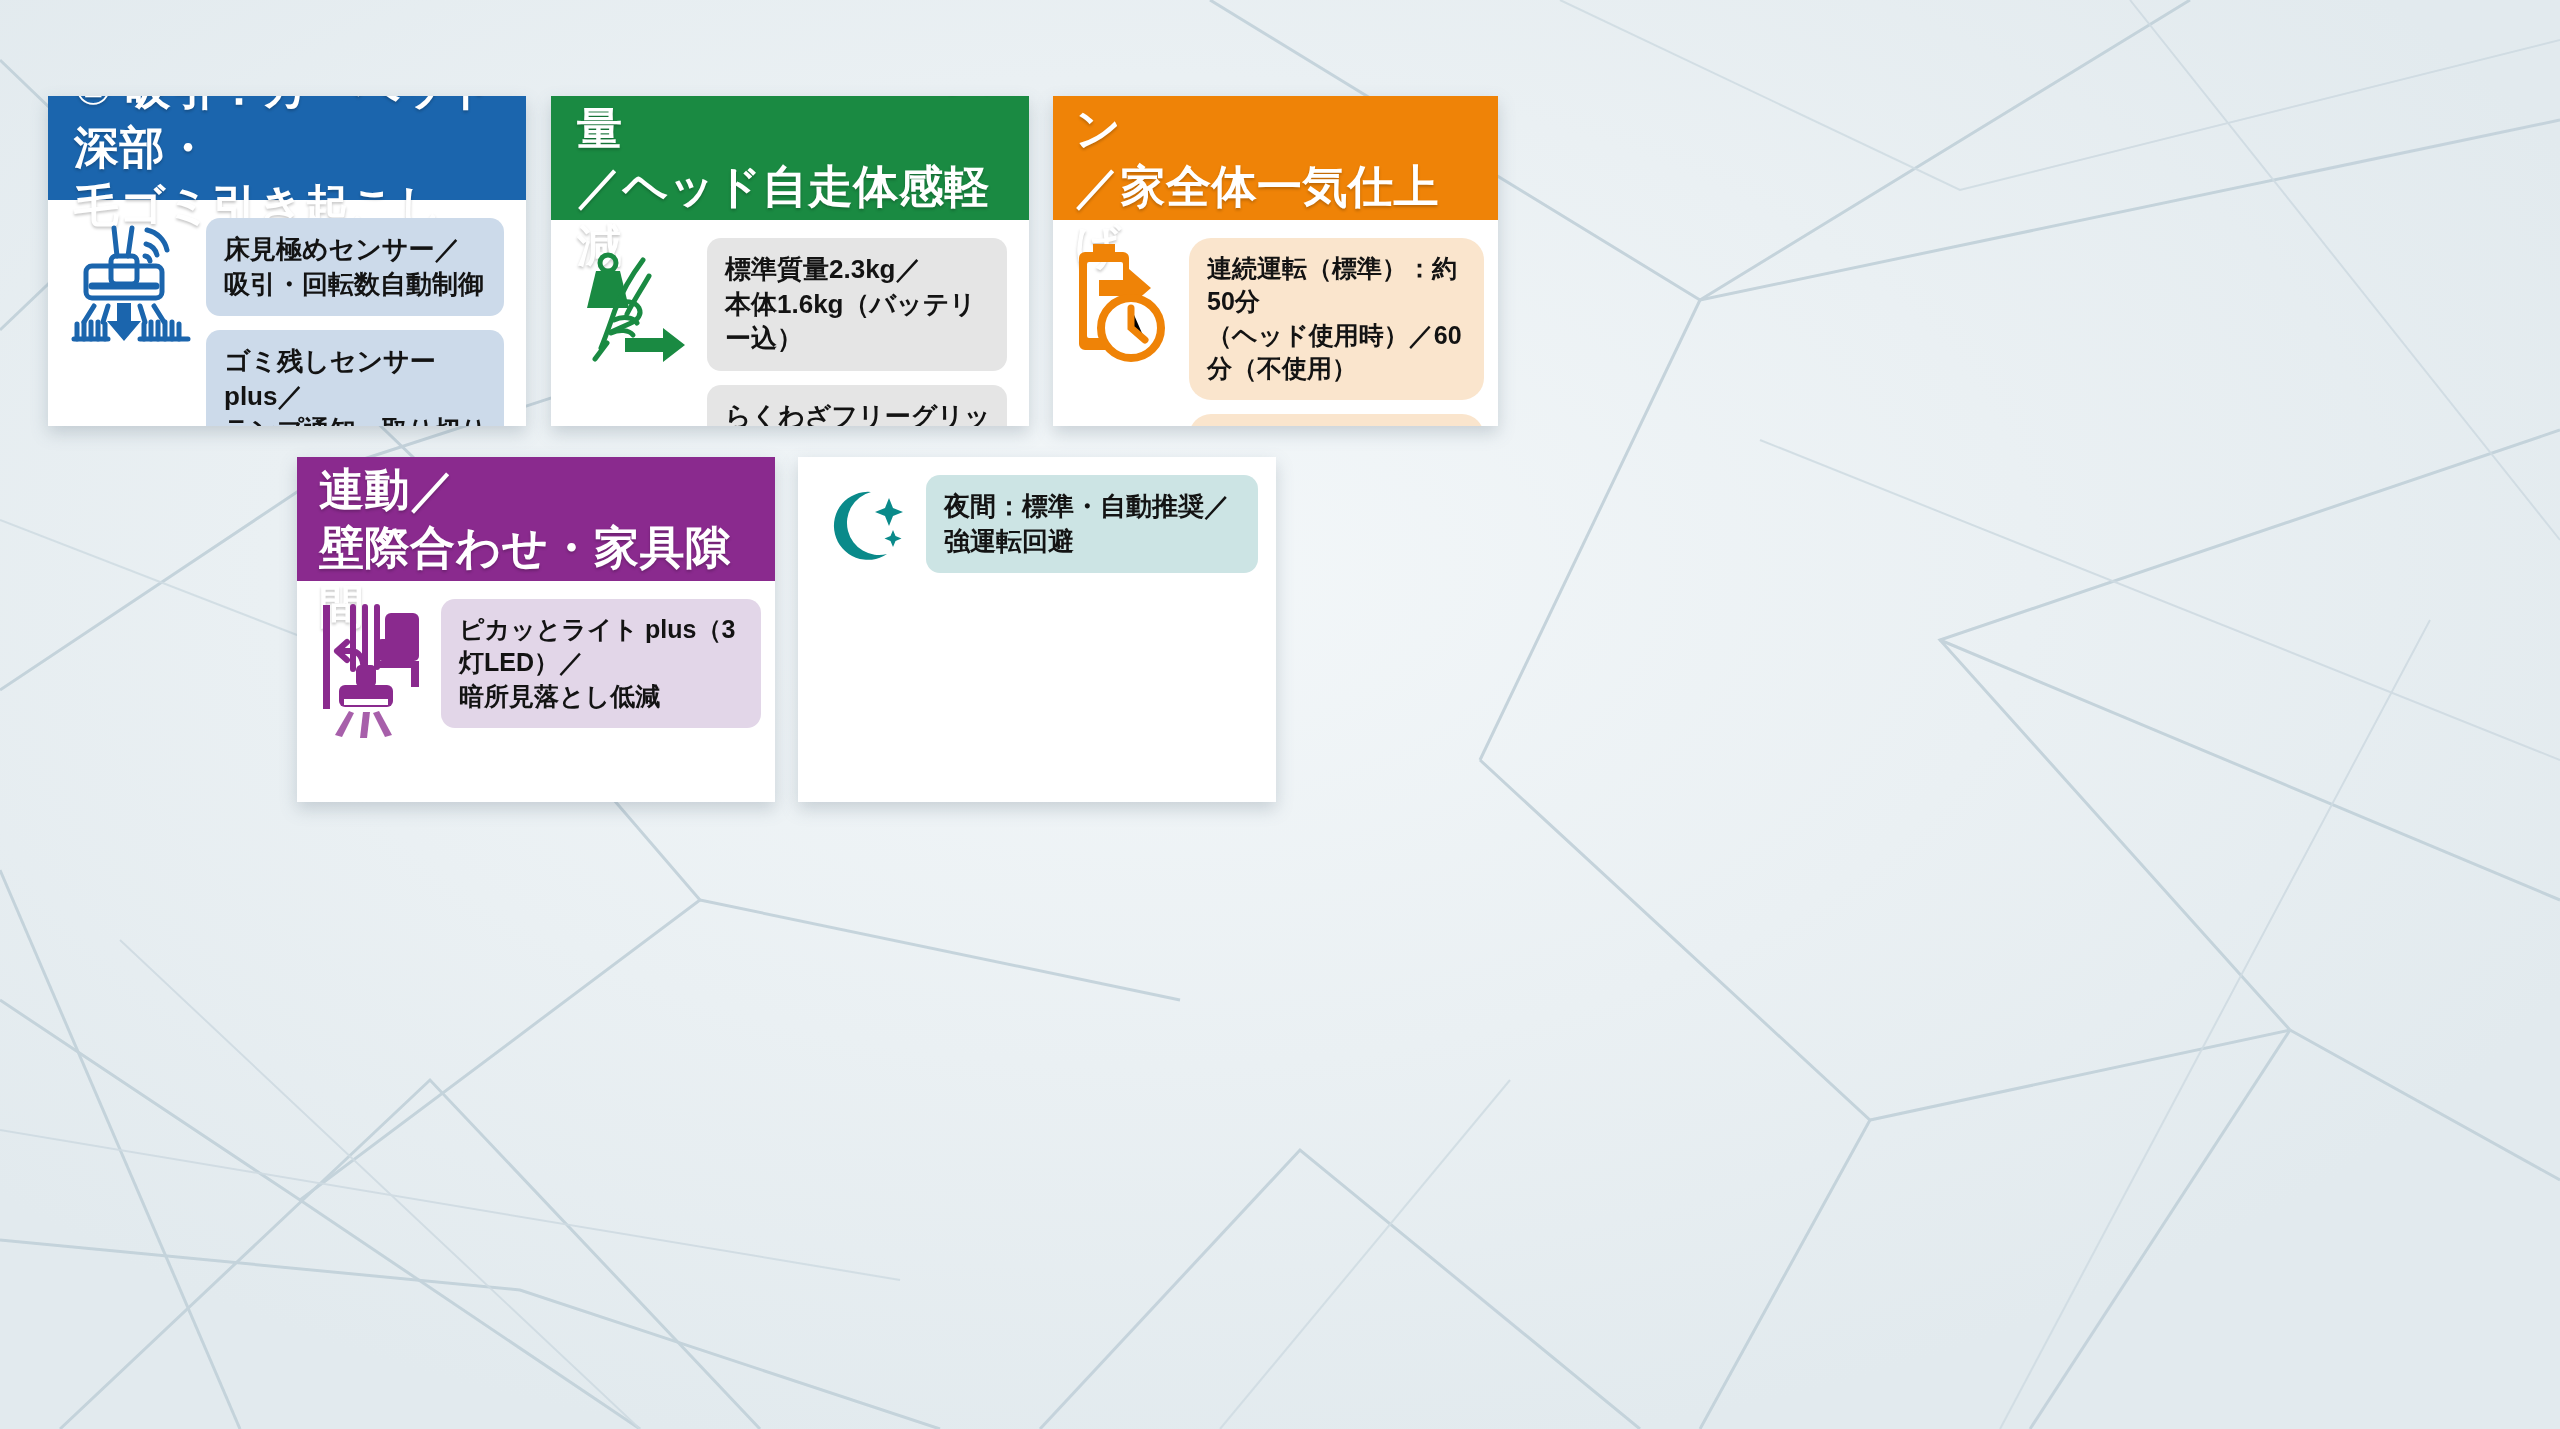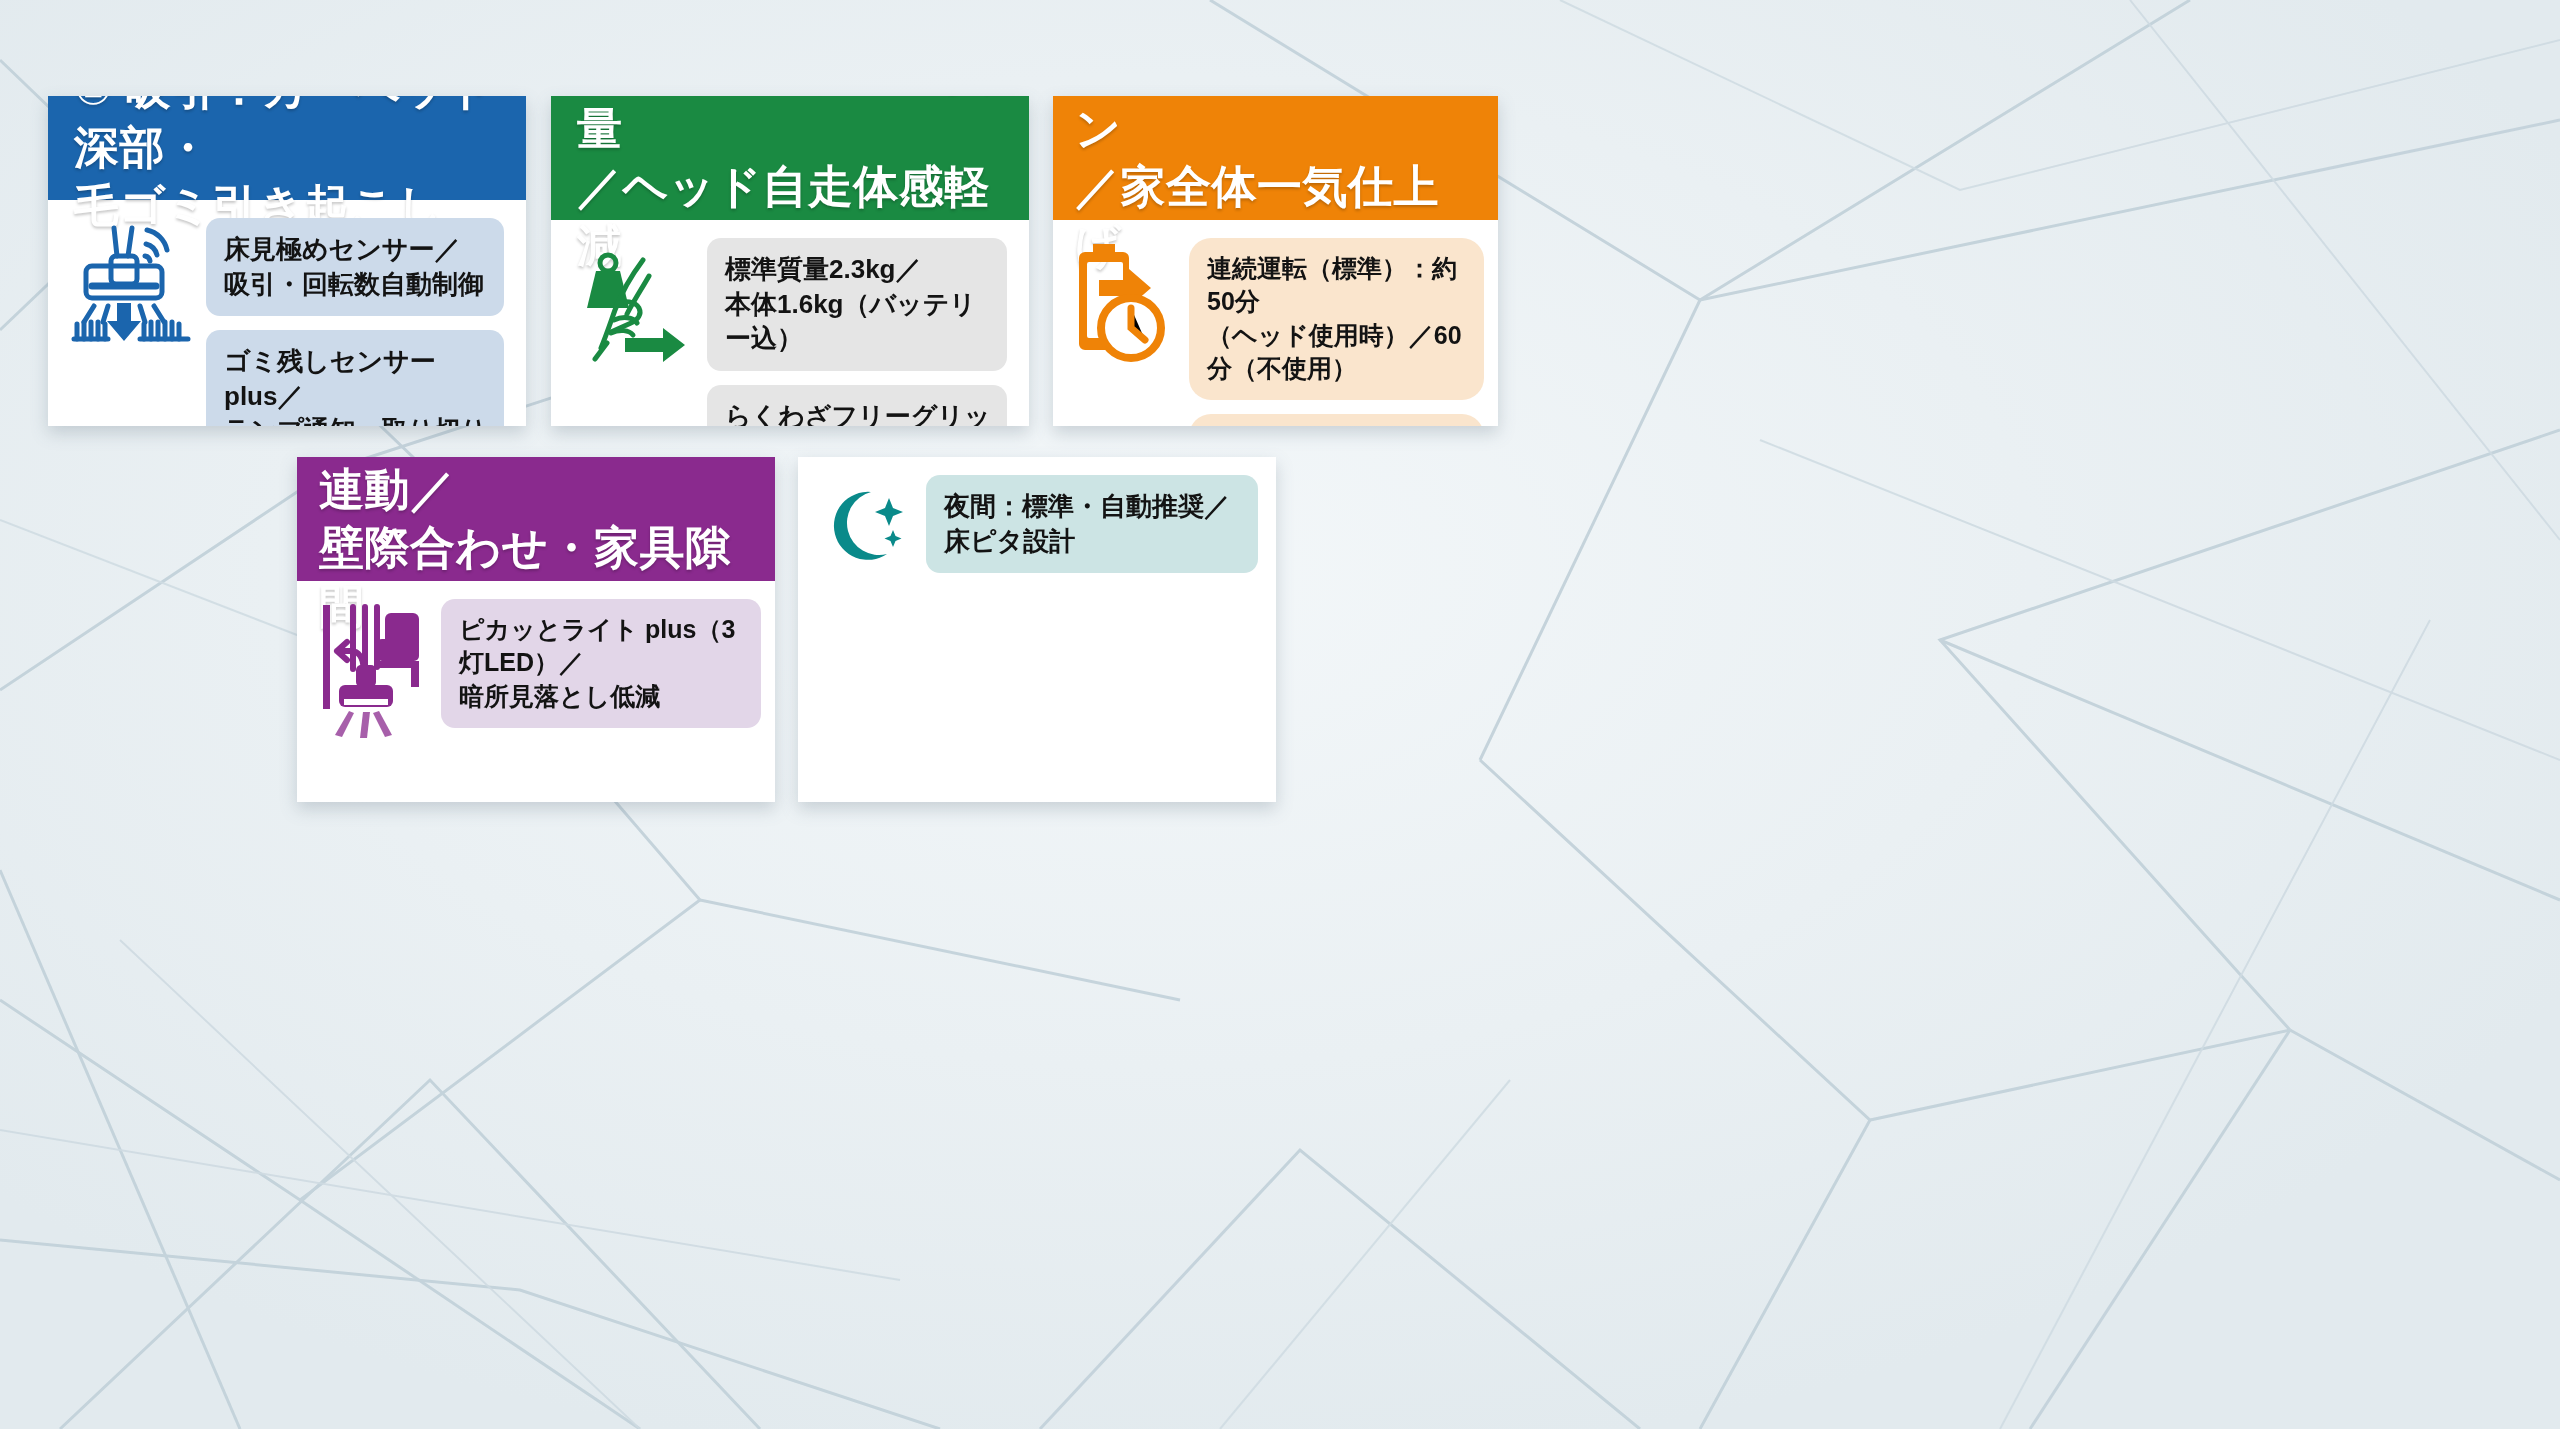--- a/index.html
+++ b/index.html
@@ -283,19 +283,19 @@
       <div class="rows-col">
         <div class="row">
           <div class="row-icon" style="width:96px;">
             <svg width="78" height="72" viewBox="0 0 78 72">
               <path d="M44 4 a34 34 0 1 0 16 62 a28 28 0 1 1 -16 -62 z" fill="#0a8a8a"></path>
               <path d="M62 10 l4 10 l10 4 l-10 4 l-4 10 l-4 -10 l-10 -4 l10 -4 z" fill="#0a8a8a"></path>
               <path d="M66 42 l2.5 6 l6 2.5 l-6 2.5 l-2.5 6 l-2.5 -6 l-6 -2.5 l6 -2.5 z" fill="#0a8a8a"></path>
             </svg>
           </div>
           <div class="pill pill-teal fs-body">夜間：標準・自動推奨／
-床ピタ設計</div>
+強運転回避</div>
         </div>
       </div>
     </div>
   </section>
 
 </div>
 
 </body></html>

